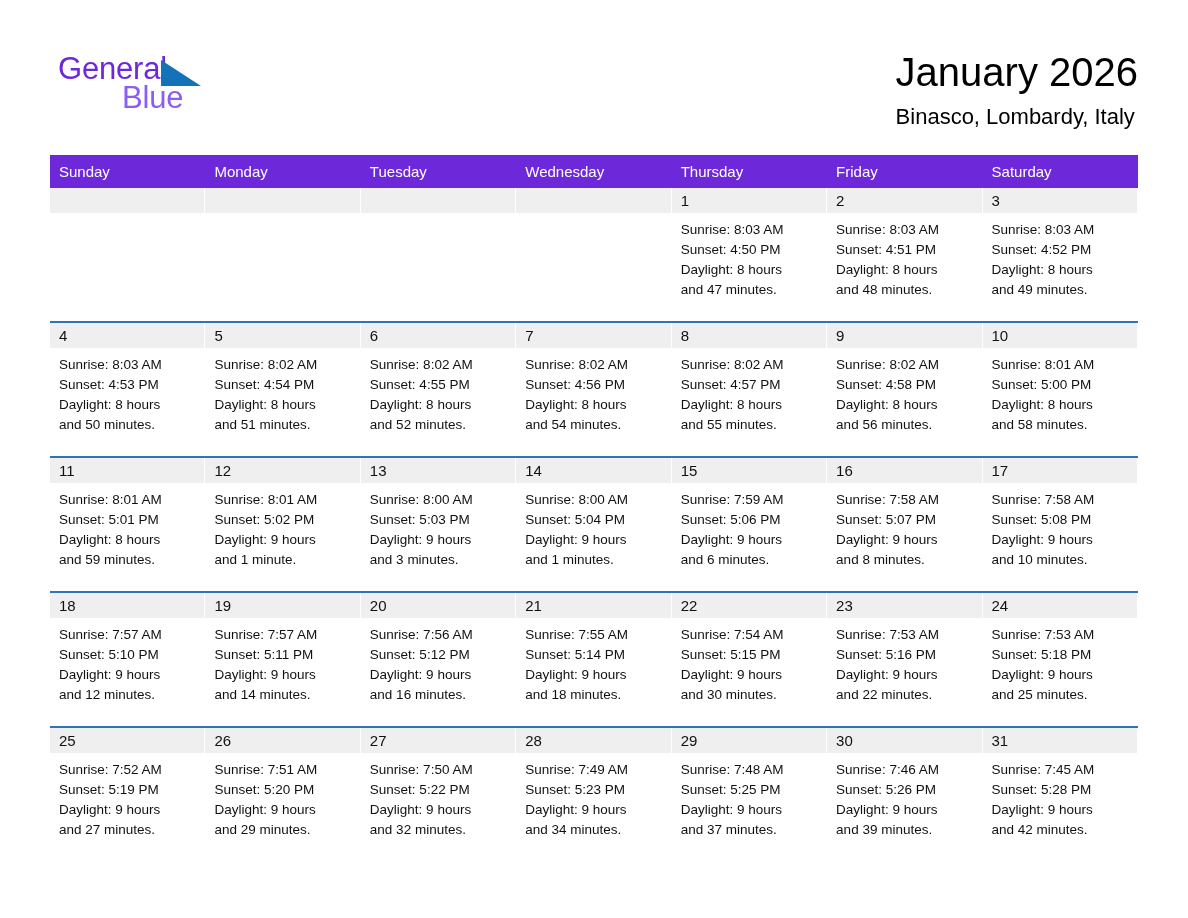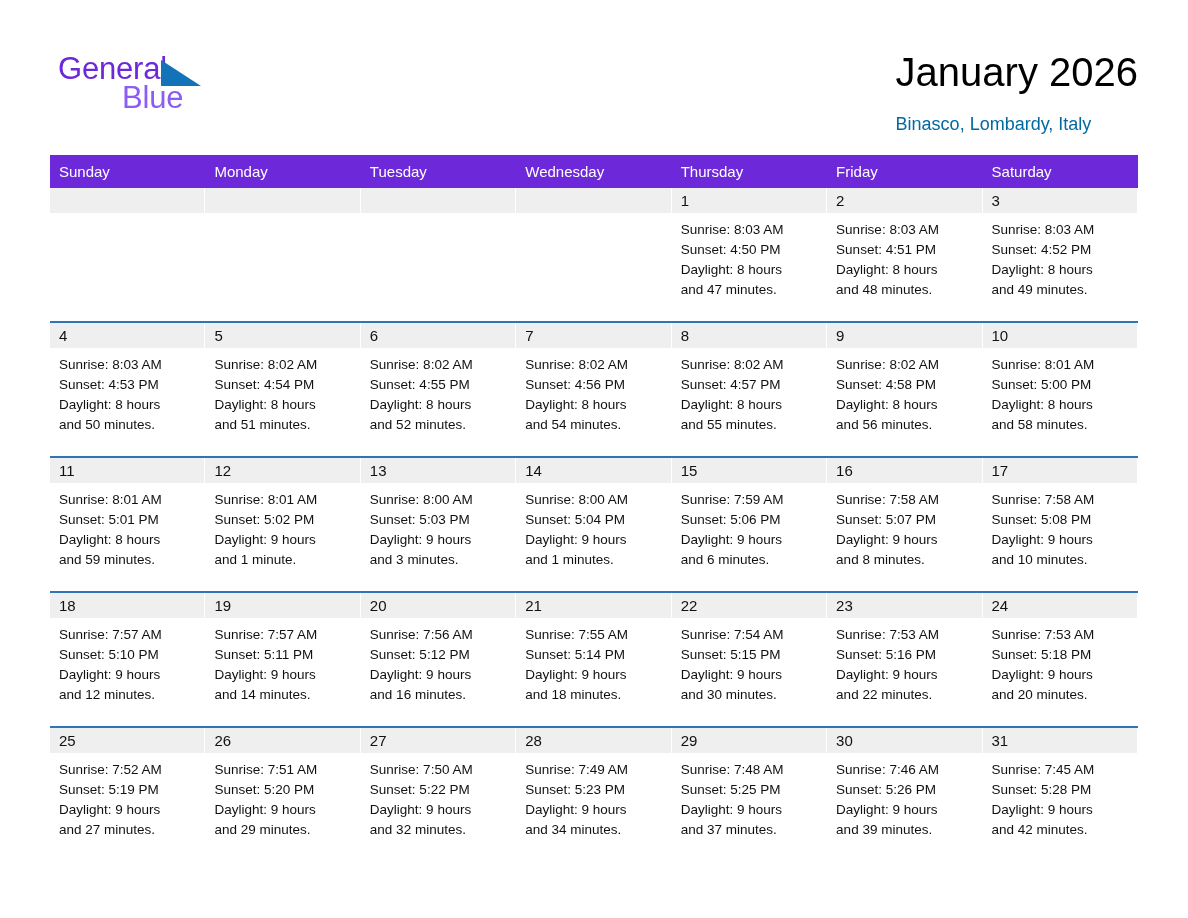--- a/index.html
+++ b/index.html
@@ -74,24 +74,24 @@
     text-align: left;
   }
   .cal-title {
     font-size: 40px;
     line-height: 48px;
     font-weight: normal;
     color: #000000;
     white-space: nowrap;
   }
   .cal-subtitle {
-    font-size: 18px;
+    font-size: 22px;
     line-height: 30px;
-    margin-top: 13px;
-    color: #0369a1;
+    margin-top: 6px;
+    color: #000000;
     white-space: nowrap;
   }
 
   
   .calendar {
     width: 1088px;
     border-collapse: collapse;
     table-layout: fixed;
   }
 
@@ -460,21 +460,21 @@
               </div>
             </div>
           </td>
           <td>
             <div class="cell">
               <div class="daynum-band"><span class="daynum">24</span></div>
               <div class="cell-body">
                 <div>Sunrise: 7:53 AM</div>
                 <div>Sunset: 5:18 PM</div>
                 <div>Daylight: 9 hours</div>
-                <div>and 20 minutes.</div>
+                <div>and 25 minutes.</div>
               </div>
             </div>
           </td>
         </tr>
         <tr class="week-row">
           <td>
             <div class="cell">
               <div class="daynum-band"><span class="daynum">25</span></div>
               <div class="cell-body">
                 <div>Sunrise: 7:52 AM</div>

